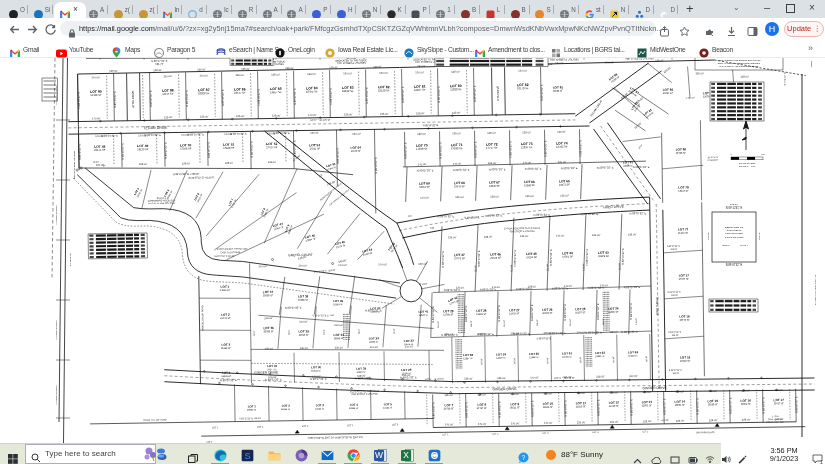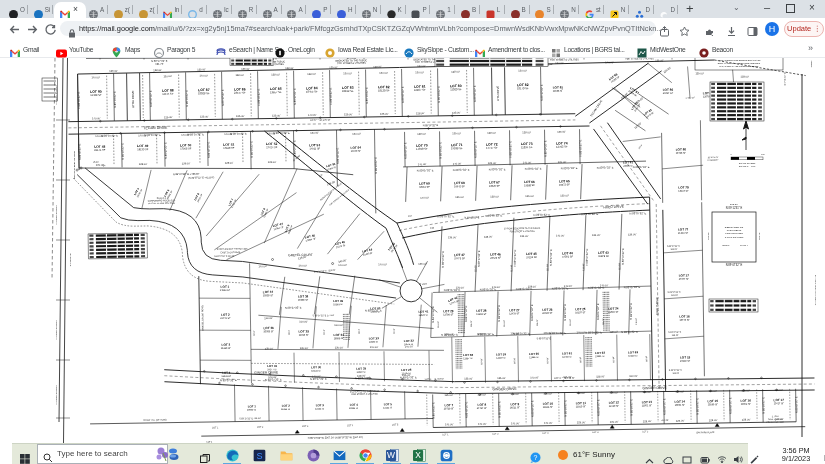--- a/index.html
+++ b/index.html
@@ -1600,21 +1600,21 @@
           <path d="M2 7 L4 3.5 L6 6 L8 3" stroke="#fff" stroke-width="0.9" fill="none"></path>
         </svg></div>
       <div style="position:absolute;left:650px;top:5.5px;font-size:6.7px;color:#3c4043;letter-spacing:-0.3px;white-space:nowrap;">MidWestOne</div>
       <div style="position:absolute;left:699px;top:3.5px;"><svg width="10" height="10" viewBox="0 0 10 10" style="">
           <circle cx="5" cy="5" r="4.6" fill="#7a1f1f"></circle>
           <circle cx="5" cy="5" r="1.8" fill="#fff"></circle>
         </svg></div>
       <div style="position:absolute;left:712px;top:5.5px;font-size:6.7px;color:#3c4043;letter-spacing:-0.3px;white-space:nowrap;">Beacon</div>
       <div style="position:absolute;left:808px;top:3px;font-size:9px;color:#5f6368;">»</div>
     </div>
-<div style="position:absolute;left:12px;top:443px;width:721px;height:21px;background:#e4e9da;border-top:1px solid #cdd4c4;padding-left:15px;">
+<div style="position:absolute;left:0;top:443px;width:721px;height:21px;background:#e4e9da;border-top:1px solid #cdd4c4;">
       <div style="position:absolute;left:8px;top:6px;"><svg width="10" height="10" viewBox="0 0 10 10" style="">
           <rect x="0" y="0" width="4.6" height="4.6" fill="#2a2f35"></rect>
           <rect x="5.2" y="0" width="4.6" height="4.6" fill="#2a2f35"></rect>
           <rect x="0" y="5.2" width="4.6" height="4.6" fill="#2a2f35"></rect>
           <rect x="5.2" y="5.2" width="4.6" height="4.6" fill="#2a2f35"></rect>
         </svg></div>
       <div style="position:absolute;left:25px;top:0px;width:131px;height:20px;background:#fff;border:1px solid #99a0a8;box-sizing:border-box;border-color:#aab0b6;"></div>
       <div style="position:absolute;left:31px;top:5px;"><svg width="10" height="10" viewBox="0 0 10 10" style="">
           <circle cx="4" cy="4" r="3" stroke="#333" fill="none"></circle>
           <path d="M6.3 6.3 L9 9" stroke="#333"></path>
@@ -1684,21 +1684,21 @@
           <circle cx="5" cy="5" r="2.6" fill="#fff"></circle>
           <path d="M3.8 5.8 c0 1 2.4 1 2.4 0 M3.8 4.2 c0-1 2.4-1 2.4 0" stroke="#1f6fc5" stroke-width="0.6" fill="none"></path>
         </svg></div>
       <div style="position:absolute;left:425px;top:18.5px;width:18px;height:2.2px;background:#5ba7e0;"></div>
       <div style="position:absolute;left:518px;top:5px;"><svg width="11" height="11" viewBox="0 0 11 11" style="">
           <circle cx="5.5" cy="5.5" r="5" fill="#2196f3"></circle>
           <text x="5.5" y="8" font-size="7" fill="#fff" text-anchor="middle" font-family="Liberation Sans">?</text>
           <path d="M2 9 l-1.5 2 2.5-.8z" fill="#2196f3"></path>
         </svg></div>
       <div style="position:absolute;left:546px;top:5.5px;width:10px;height:10px;border-radius:50%;background:#f6821f;"></div>
-      <div style="position:absolute;left:561px;top:6px;font-size:8px;color:#1b1b1b;">61°F Sunny</div>
+      <div style="position:absolute;left:561px;top:6px;font-size:8px;color:#1b1b1b;">88°F Sunny</div>
       <div style="position:absolute;left:633px;top:7px;"><svg width="9" height="7" viewBox="0 0 9 7" style="">
           <path d="M1 5 L4.5 1.5 L8 5" stroke="#3a3f44" stroke-width="1.1" fill="none"></path>
         </svg></div>
       <div style="position:absolute;left:651px;top:7px;"><svg width="11" height="8" viewBox="0 0 11 8" style="">
           <path d="M2.5 6.5 a2.3 2.3 0 0 1 .4-4.5 a3 3 0 0 1 5.8.8 a2 2 0 0 1-.4 3.7z" stroke="#3a3f44" fill="none"></path>
         </svg></div>
       <div style="position:absolute;left:670px;top:7px;"><svg width="10" height="9" viewBox="0 0 10 9" style="">
           <rect x="1" y="1" width="8" height="6" stroke="#3a3f44" fill="none"></rect>
           <path d="M3 8.5 h4" stroke="#3a3f44"></path>
         </svg></div>

